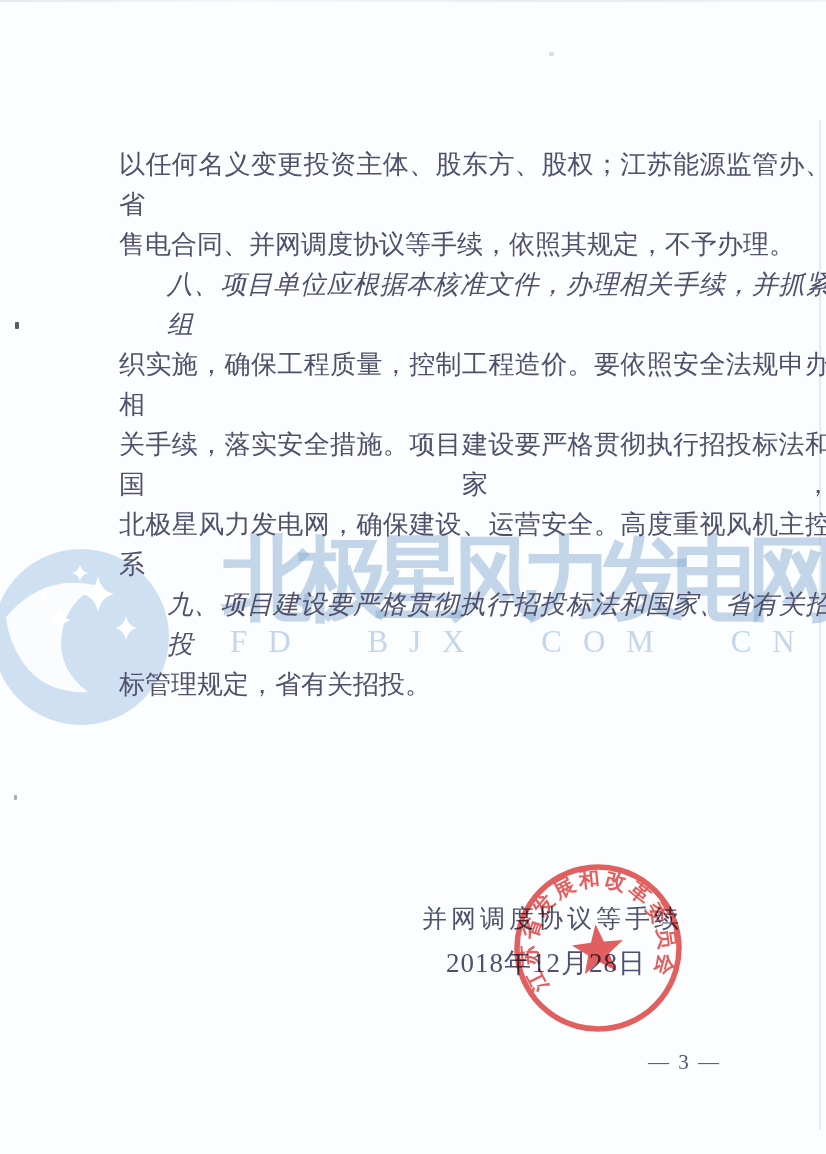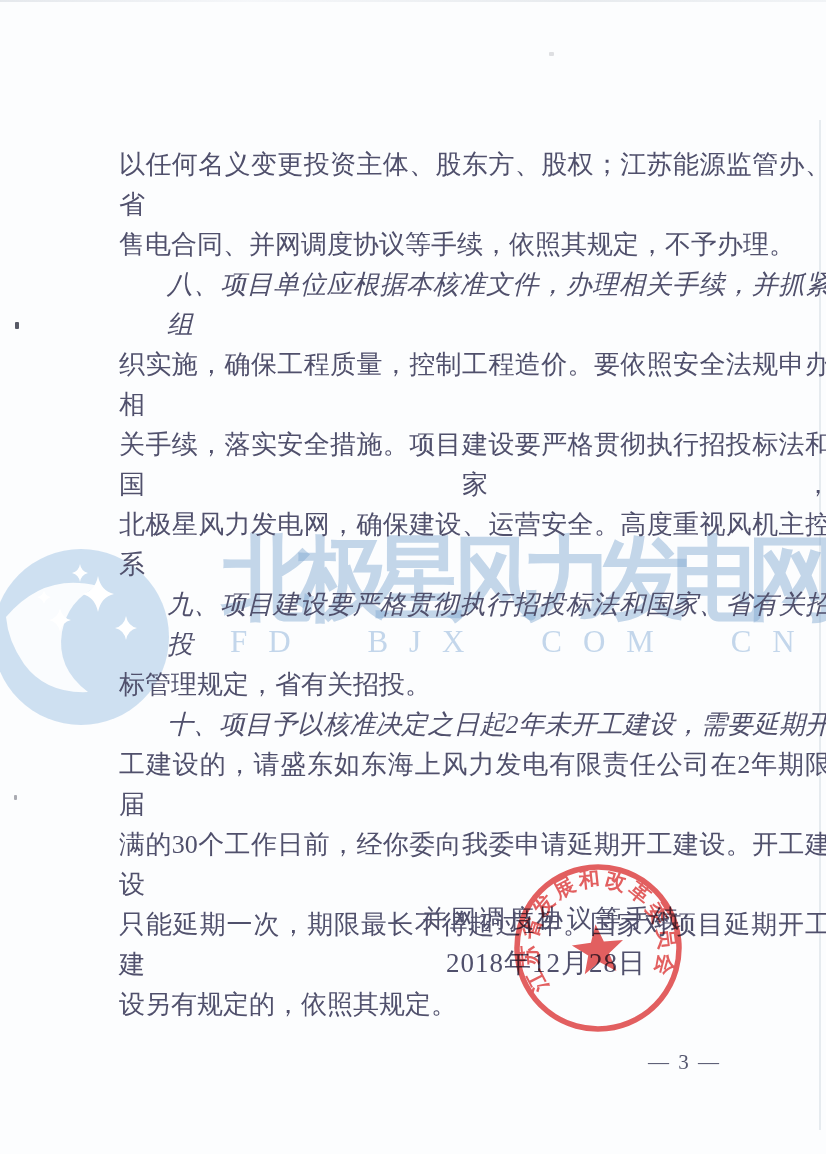--- a/index.html
+++ b/index.html
@@ -101,27 +101,20 @@
       <div class="para">
         <div class="line indent just">八、项目单位应根据本核准文件，办理相关手续，并抓紧组</div>
         <div class="line just">织实施，确保工程质量，控制工程造价。要依照安全法规申办相</div>
         <div class="line just">关手续，落实安全措施。项目建设要严格贯彻执行招投标法和国家，</div>
         <div class="line just">北极星风力发电网，确保建设、运营安全。高度重视风机主控系</div>
       </div>
       <div class="para">
         <div class="line indent just">九、项目建设要严格贯彻执行招投标法和国家、省有关招投</div>
         <div class="line">标管理规定，省有关招投。</div>
       </div>
-      <div class="para">
-        <div class="line indent just">十、项目予以核准决定之日起2年未开工建设，需要延期开</div>
-        <div class="line just">工建设的，请盛东如东海上风力发电有限责任公司在2年期限届</div>
-        <div class="line just">满的30个工作日前，经你委向我委申请延期开工建设。开工建设</div>
-        <div class="line just">只能延期一次，期限最长不得超过1年。国家对项目延期开工建</div>
-        <div class="line">设另有规定的，依照其规定。</div>
-      </div>
     </div>
 
   <div class="signature">并网调度协议等手续</div>
   <div class="sign-date">2018年12月28日</div>
 
   <div class="seal-wrap">
     <svg width="200" height="200" viewBox="0 0 200 200">
       <defs>
         <path id="sealArc" d="M 46.3,131 A 62,62 0 1 1 153.7,131" fill="none"></path>
       </defs>

